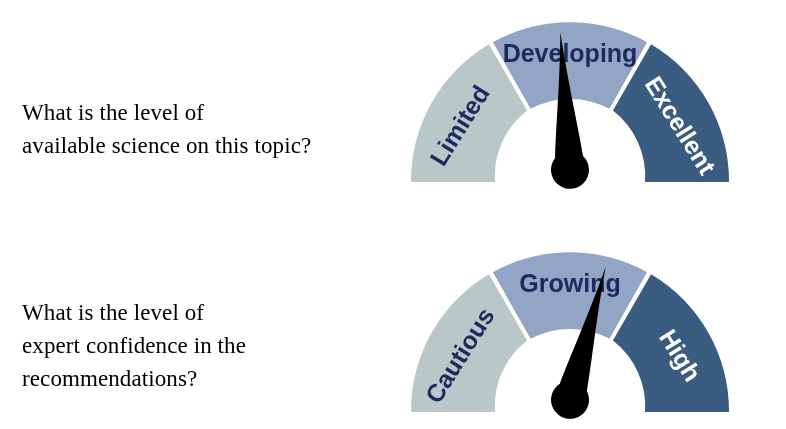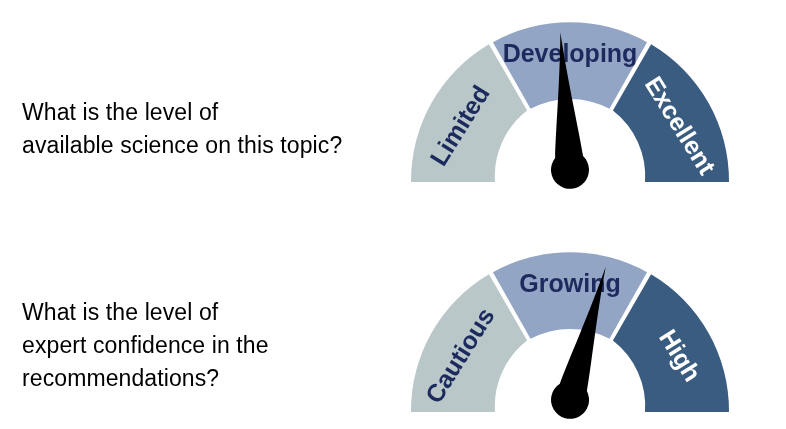--- a/index.html
+++ b/index.html
@@ -18,21 +18,21 @@
   .slide {
     position: absolute;
     inset: 0;
     background: #ffffff;
   }
 
   
   .question {
     position: absolute;
     color: #000000;
-    font-family: Liberation Sans, sans-serif;
+    font-family: Liberation Serif, serif;
     font-size: 23px;
     line-height: 33px;
     font-weight: 400;
     letter-spacing: 0.1px;
     white-space: pre-line;
   }
   #question-1 {
     left: 22px;
     top: 96px;
     width: 370px;

